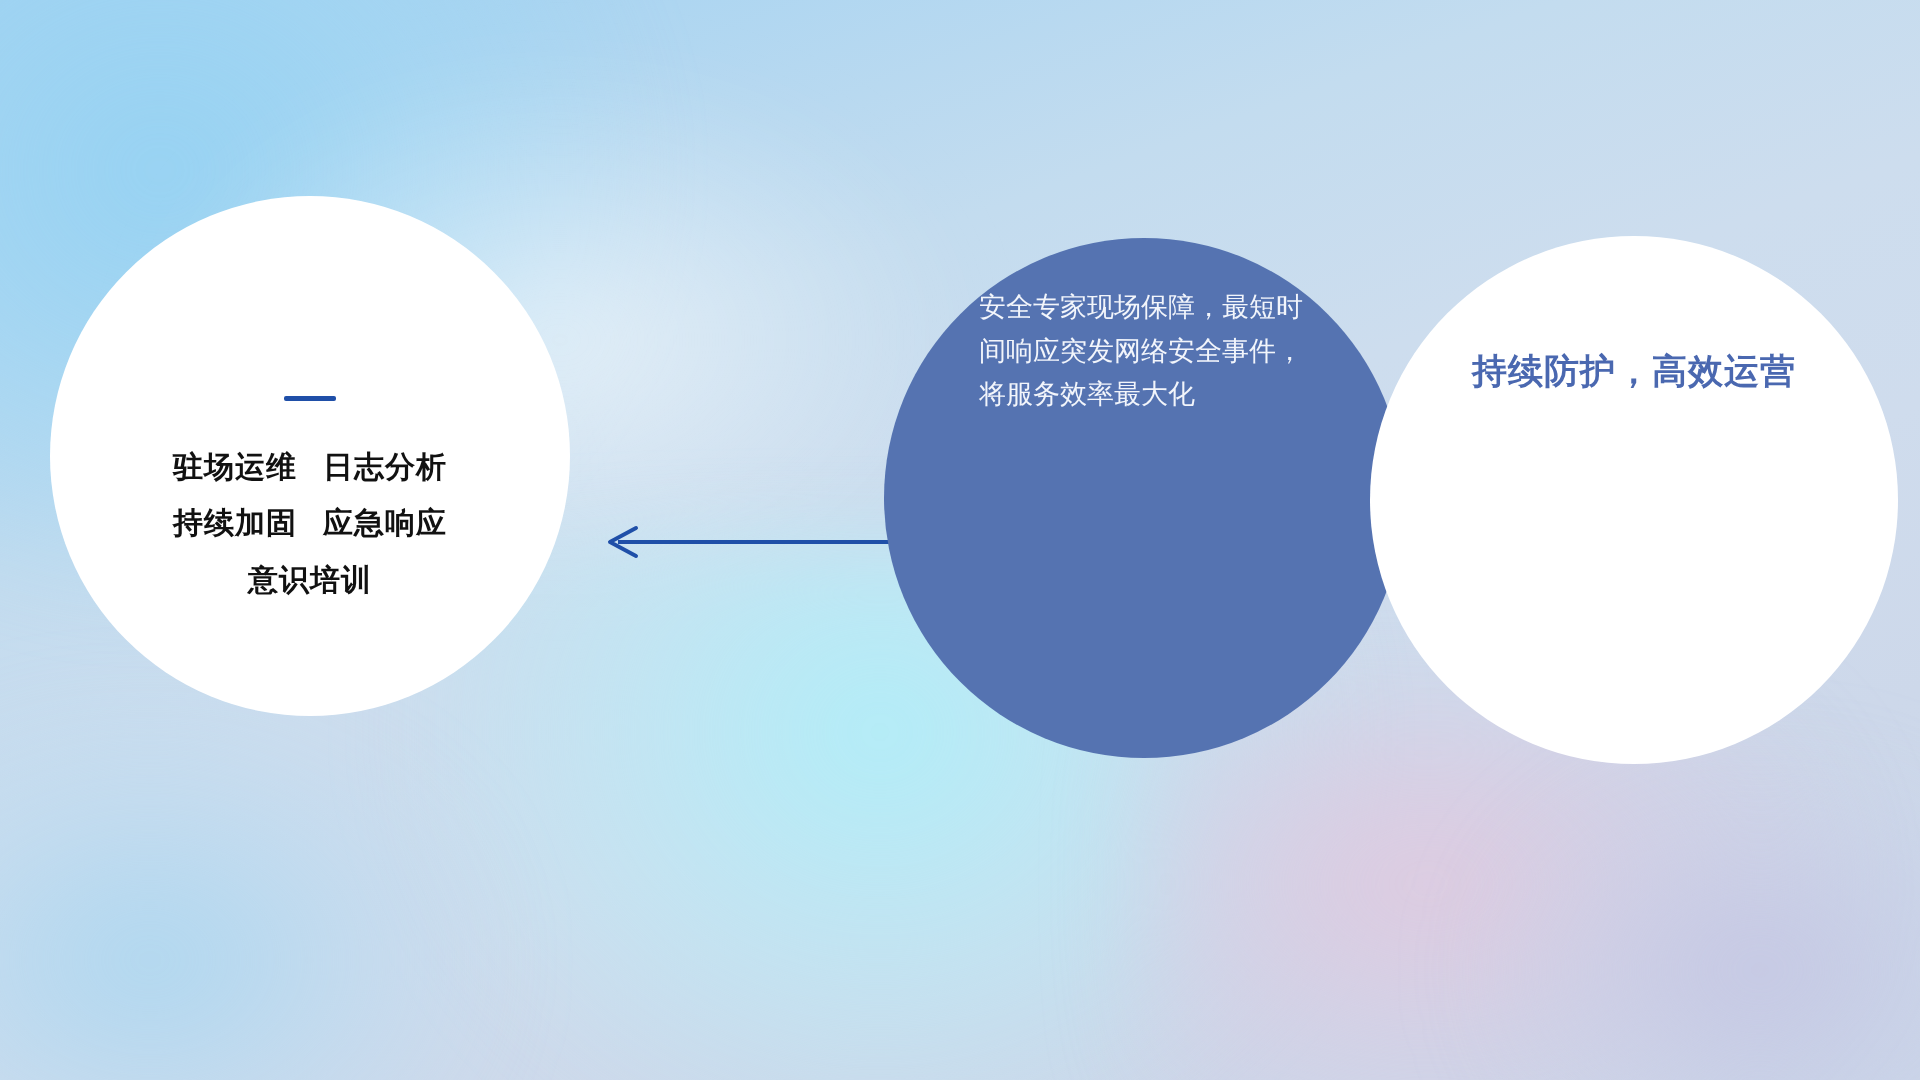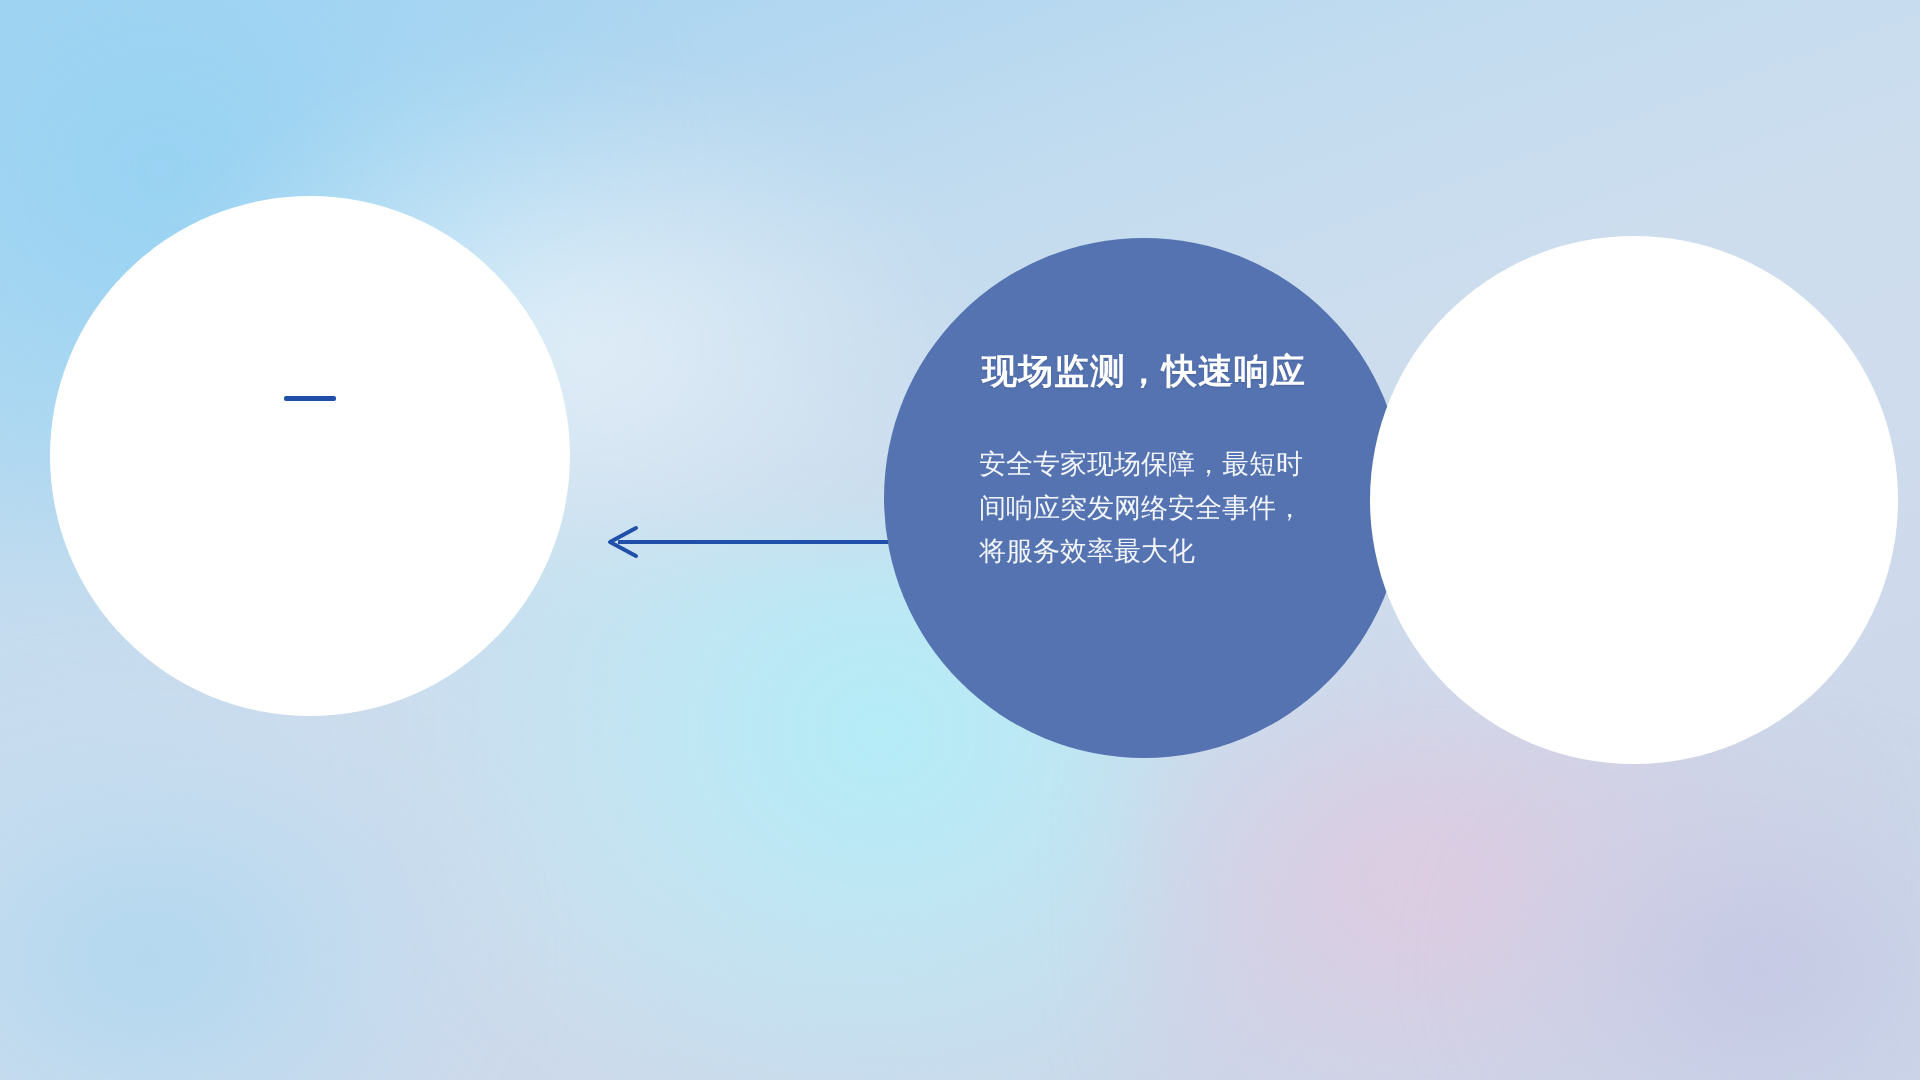--- a/index.html
+++ b/index.html
@@ -206,28 +206,33 @@
   <div class="bg-base"></div>
   <div class="bg-glow-topleft"></div>
   <div class="bg-glow-white"></div>
   <div class="bg-glow-cyan"></div>
   <div class="bg-glow-botleft"></div>
   <div class="bg-glow-pink"></div>
   <div class="bg-glow-lav"></div>
 
   <div class="circle" id="circle-left">
     <div class="accent-rule"></div>
+    <div class="kw-block">
+      <div class="kw-line"><span>驻场运维</span><span class="kw-gap"></span><span>日志分析</span></div>
+      <div class="kw-line"><span>持续加固</span><span class="kw-gap"></span><span>应急响应</span></div>
+      <div class="kw-line"><span>意识培训</span></div>
+    </div>
   </div>
 
   <svg id="flow-arrow" viewBox="0 0 300 44">
     <line x1="300" y1="22" x2="18" y2="22" stroke="#1f4fa8" stroke-width="4"></line>
     <polyline points="36,8 10,22 36,36" fill="none" stroke="#1f4fa8" stroke-width="4" stroke-linecap="round" stroke-linejoin="round"></polyline>
   </svg>
 
   <div class="circle" id="circle-center">
-    <div class="c-title">现场监测，快速响应</div>
     <div class="c-body">安全专家现场保障，最短时间响应突发网络安全事件，将服务效率最大化</div>
   </div>
 
   <div class="circle" id="circle-right">
+    <div class="r-title">持续防护，高效运营</div>
   </div>
 
 </div>
 
 </body></html>

